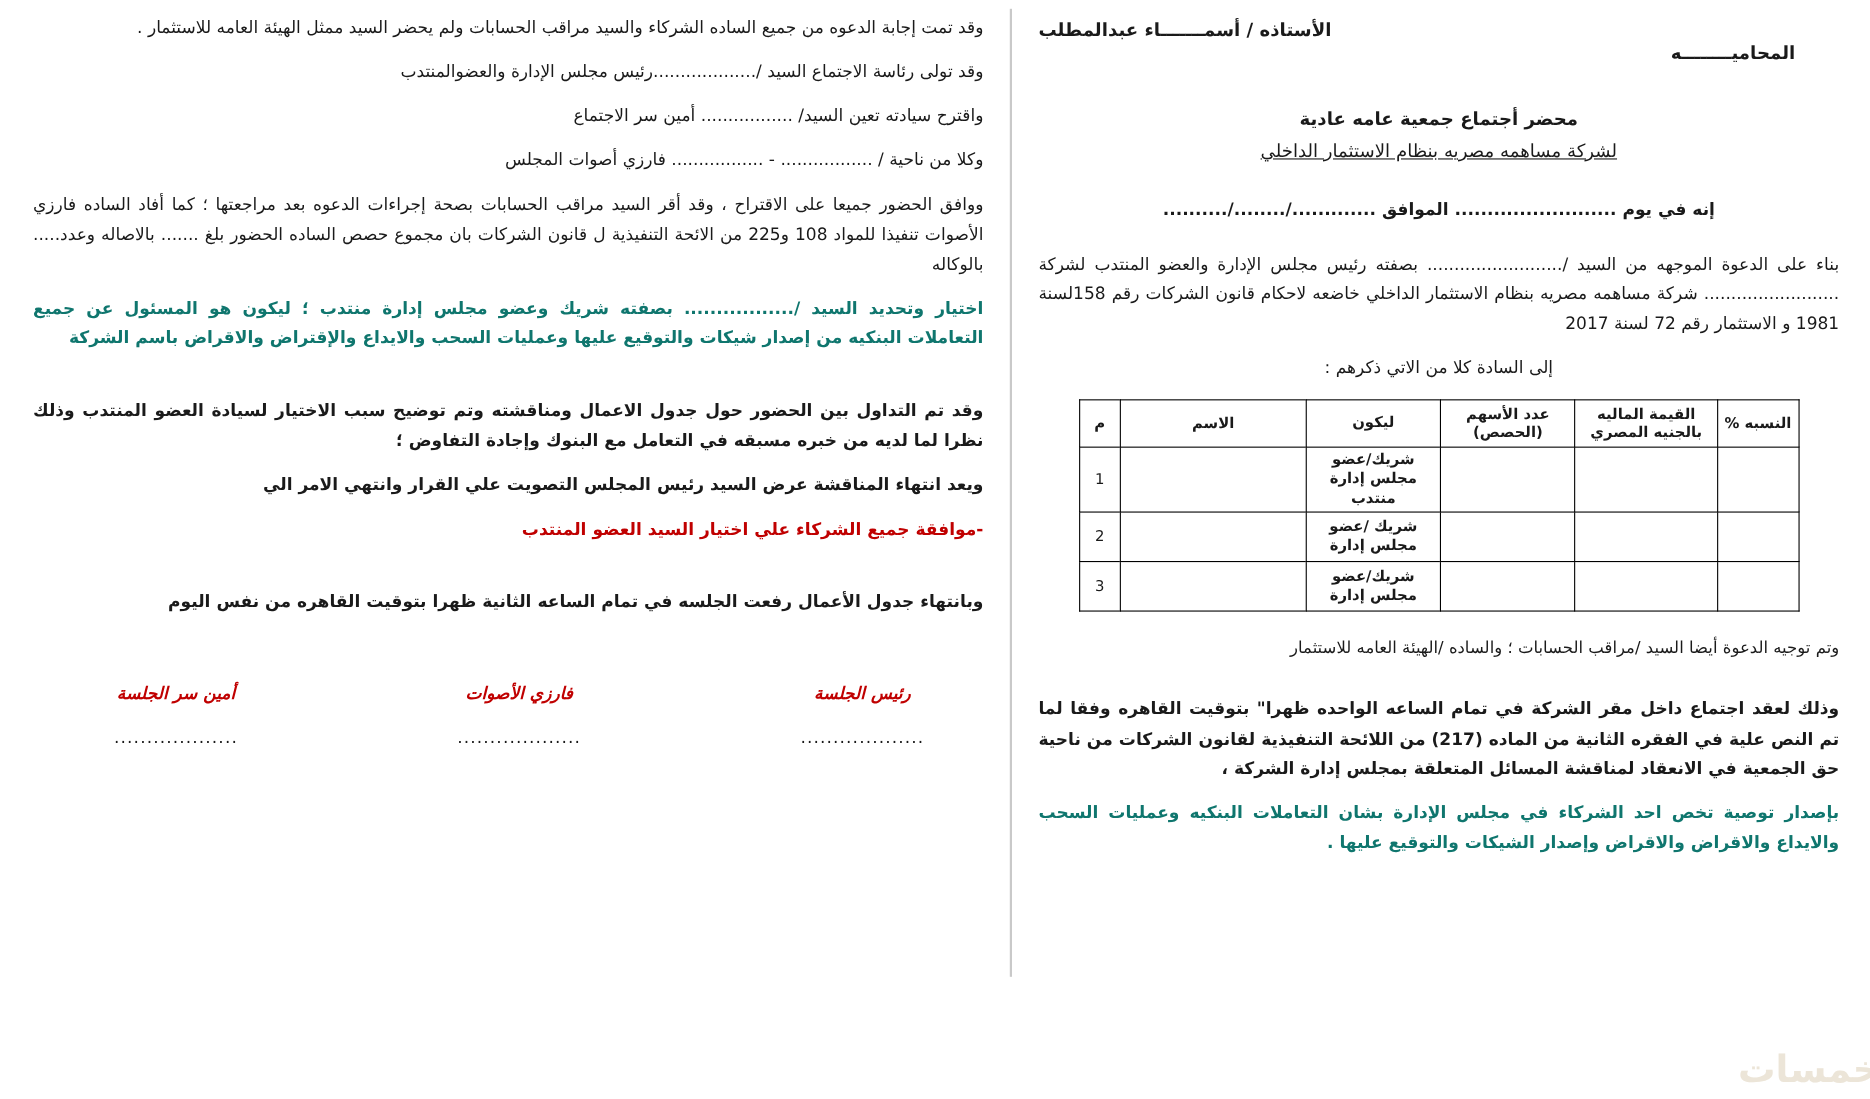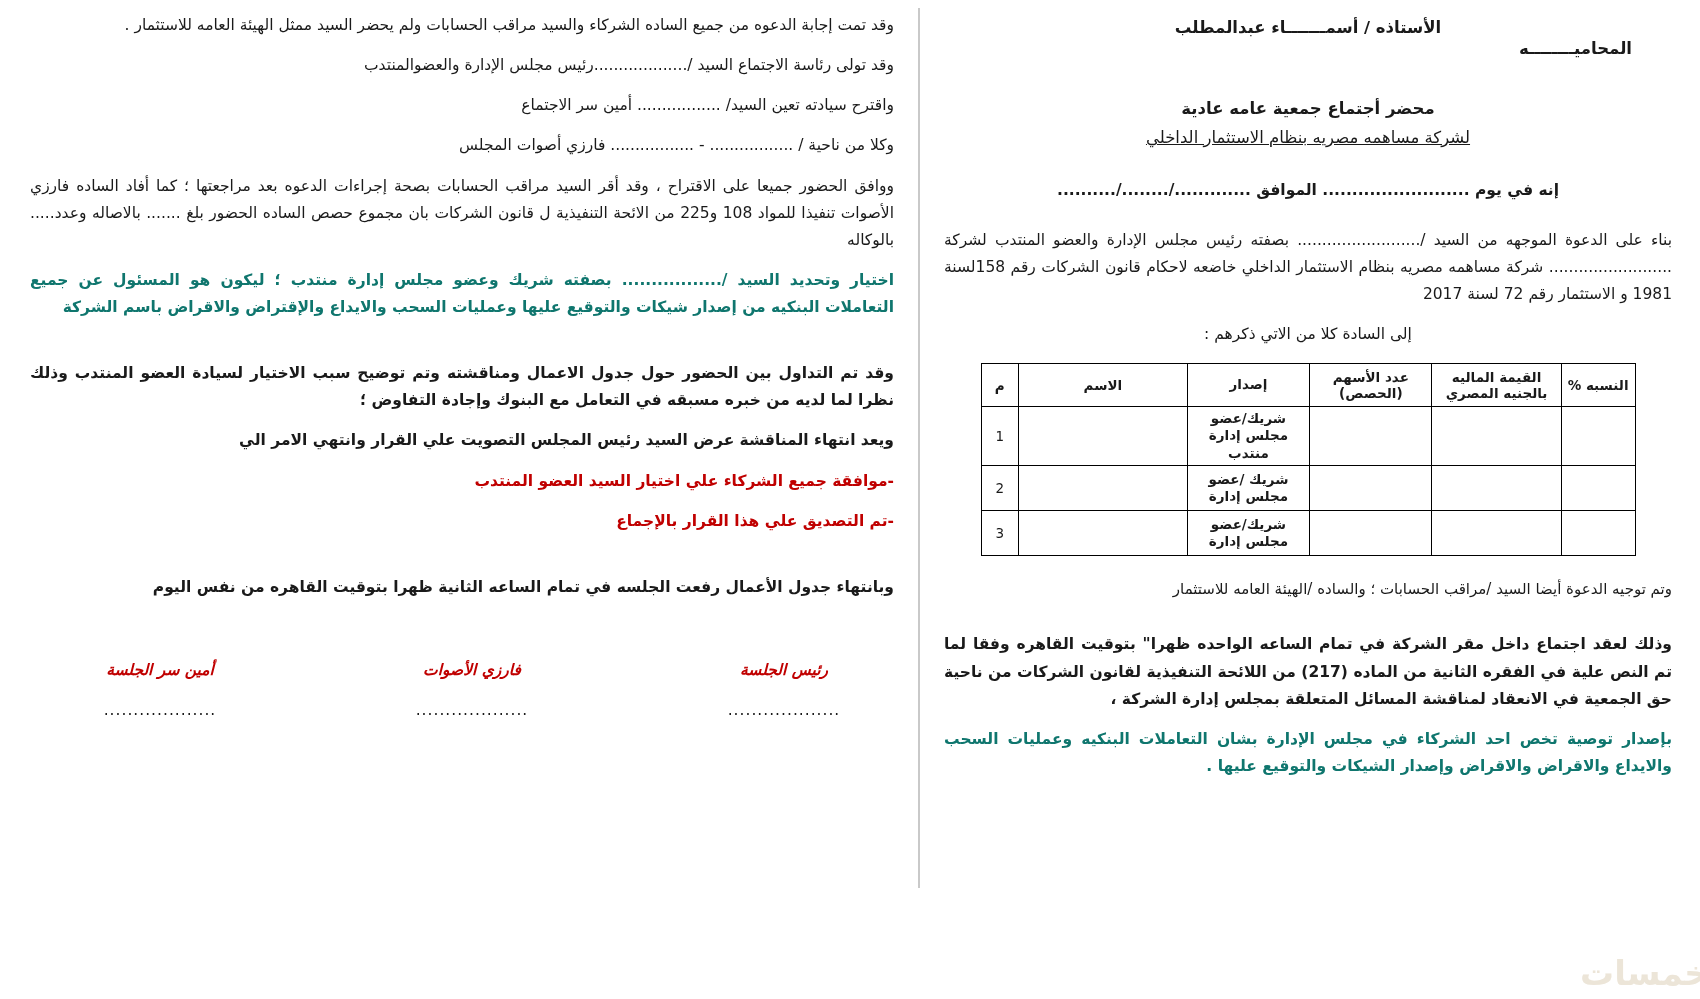--- a/index.html
+++ b/index.html
@@ -50,21 +50,21 @@
   }
   .small { font-size: 15px; }
   .center { text-align: center; }
   .bold { font-weight: bold; }
   .blue { color: #0f766e; font-weight: bold; }
   .red { color: #c00000; font-weight: bold; }
 
   .hdr-name {
     font-size: 16.5px;
     font-weight: bold;
-    text-align: center;
+    text-align: left;
     margin: 4px 0 2px 0;
   }
   .hdr-sub {
     font-size: 16.5px;
     font-weight: bold;
     text-align: right;
     margin: 0 0 41px 0;
     padding-right: 40px;
   }
   .title1 {
@@ -151,21 +151,21 @@
     <p>بناء على الدعوة الموجهه من السيد /......................... بصفته رئيس مجلس الإدارة والعضو المنتدب لشركة ......................... شركة مساهمه مصريه بنظام الاستثمار الداخلي خاضعه لاحكام قانون  الشركات رقم 158لسنة 1981 و الاستثمار رقم 72 لسنة 2017</p>
 
     <p class="center">إلى السادة كلا من الاتي ذكرهم :</p>
 
     <table class="members">
       <thead>
         <tr>
           <th class="c-pct">النسبه %</th>
           <th class="c-value">القيمة الماليه بالجنيه المصري</th>
           <th class="c-shares">عدد الأسهم (الحصص)</th>
-          <th class="c-cap">إصدار</th>
+          <th class="c-cap">ليكون</th>
           <th class="c-name">الاسم</th>
           <th class="c-m">م</th>
         </tr>
       </thead>
       <tbody>
         <tr>
           <td class="c-pct"></td>
           <td class="c-value"></td>
           <td class="c-shares"></td>
           <td class="c-cap">شريك/عضو مجلس إدارة منتدب</td>
@@ -212,21 +212,20 @@
     <p>ووافق الحضور جميعا على الاقتراح ، وقد أقر السيد مراقب الحسابات بصحة إجراءات الدعوه بعد مراجعتها ؛ كما أفاد الساده فارزي الأصوات تنفيذا للمواد 108 و225 من الائحة التنفيذية ل قانون الشركات بان مجموع حصص الساده الحضور بلغ ....... بالاصاله وعدد..... بالوكاله</p>
 
     <p class="blue">اختيار وتحديد السيد /................. بصفته شريك وعضو مجلس إدارة منتدب ؛  ليكون هو المسئول عن جميع التعاملات البنكيه من إصدار شيكات والتوقيع عليها وعمليات السحب والايداع والإقتراض والاقراض  باسم الشركة</p>
 
     <div class="spacer-lg"></div>
 
     <p class="bold">وقد تم التداول بين الحضور حول جدول الاعمال ومناقشته وتم توضيح سبب الاختيار لسيادة العضو المنتدب وذلك نظرا لما لديه من خبره مسبقه في التعامل مع البنوك وإجادة التفاوض ؛</p>
     <p class="bold">ويعد انتهاء المناقشة عرض السيد رئيس المجلس التصويت علي القرار وانتهي الامر الي</p>
 
     <p class="red">-موافقة جميع الشركاء علي اختيار السيد العضو المنتدب</p>
-    <p class="red">-تم التصديق علي هذا القرار بالإجماع</p>
 
     <div class="spacer-lg"></div>
 
     <p class="bold">وبانتهاء جدول الأعمال رفعت الجلسه في تمام الساعه الثانية ظهرا بتوقيت القاهره من نفس اليوم</p>
 
     <div class="sig-row">
       <div class="sig-col">
         <div class="sig-title">رئيس الجلسة</div>
         <div class="sig-dots">...................</div>
       </div>

